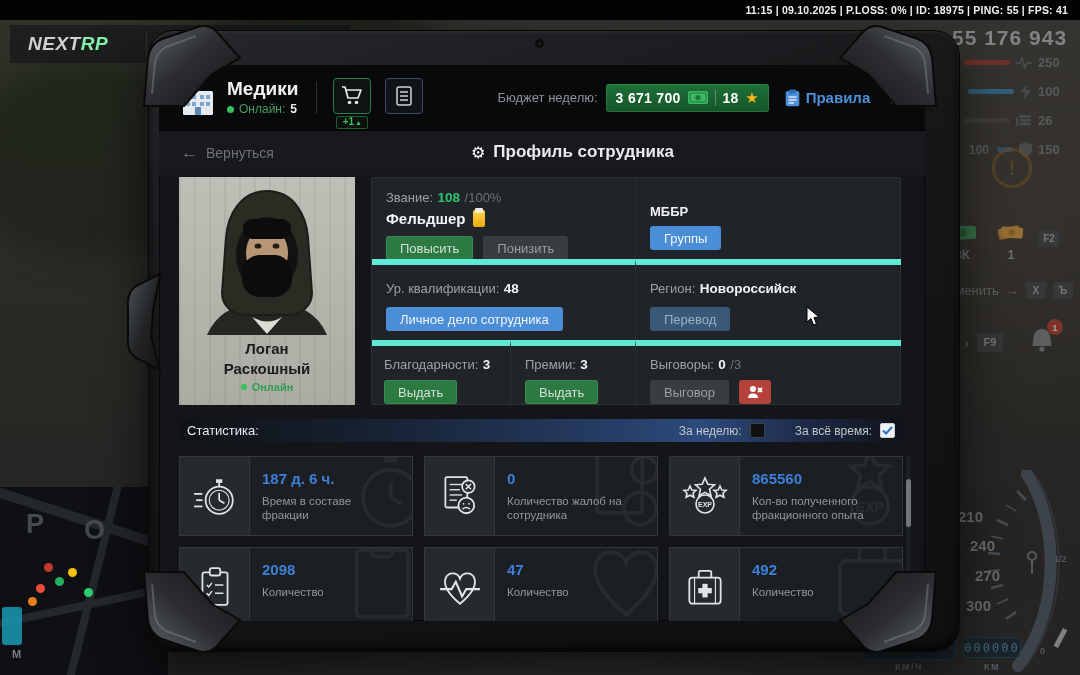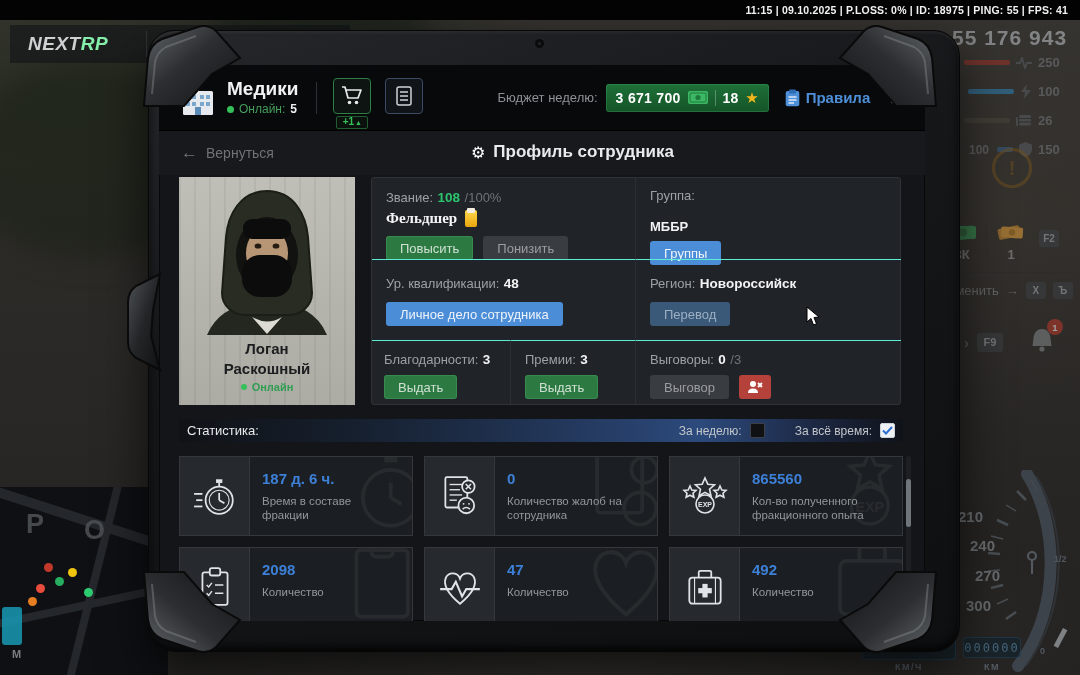--- a/index.html
+++ b/index.html
@@ -136,26 +136,26 @@
          background:repeating-linear-gradient(90deg,rgba(0,0,0,.05) 0 2px,transparent 2px 15px),
                     linear-gradient(180deg,#bfbfb8 0%,#b4b4ad 55%,#acaca5 100%);
          display:flex;flex-direction:column;align-items:center;overflow:hidden;}
   .photo-name{margin-top:4px;color:#1b1c1d;font-size:15px;font-weight:800;line-height:1.3;text-align:center;}
   .photo-online{display:flex;align-items:center;gap:5px;margin-top:3px;color:#2f9e52;font-size:11px;font-weight:700;justify-content:center;}
   .photo-online .dot{width:6px;height:6px;}
 
   .panel{position:absolute;left:212px;top:112px;width:530px;height:228px;background:#202327;
          border:1px solid #2f3338;border-radius:3px;}
   .cell{position:absolute;padding:10px 14px;}
-  .bt{border-top:1px solid #5eead4;} .bl{border-left:1px solid #2b2f33;}
+  .bt{border-top:6px solid #5eead4;} .bl{border-left:1px solid #2b2f33;}
   .lbl{color:#9da1a5;font-size:13px;}
   .val-green{color:#2bc46f;font-weight:800;font-size:13.5px;}
   .val-dim{color:#6f7377;font-size:13px;}
   .val-white{color:#f2f3f4;font-weight:800;font-size:13.5px;}
-  .rank-name{display:flex;align-items:center;gap:8px;margin-top:4px;color:#f4f5f6;font-size:15px;font-weight:800;font-family:Liberation Serif, serif;}
+  .rank-name{display:flex;align-items:center;gap:8px;margin-top:4px;color:#f4f5f6;font-size:15px;font-weight:800;}
   .rank-badge{width:12px;height:17px;border-radius:2px;background:linear-gradient(180deg,#ffd84d,#eba60d);
               position:relative;}
   .rank-badge:before{content:"";position:absolute;left:2px;top:-2px;width:8px;height:5px;background:#f2ede0;border-radius:1px;}
   .btn{display:inline-flex;align-items:center;justify-content:center;height:24px;border-radius:3px;
        font-size:13px;padding:0 14px;cursor:pointer;border:none;font-family:inherit;}
   .btn-row{display:flex;gap:10px;margin-top:9px;}
   .btn-green{background:#2c7a42;color:#cfe0d2;box-shadow:inset 0 0 0 1px rgba(90,190,120,.25);}
   .btn-dark{background:#393c40;color:#9a9da1;}
   .btn-blue{background:#4c8dd8;color:#eef4fb;}
   .btn-muted{background:#3a5878;color:#9cb0c4;}
@@ -461,21 +461,20 @@
             <span>Фельдшер</span>
             <span class="rank-badge"></span>
           </div>
           <div class="btn-row">
             <button class="btn btn-green">Повысить</button>
             <button class="btn btn-dark">Понизить</button>
           </div>
         </div>
 
         <div class="cell bl" style="left:263px;top:0;width:266px;height:81px;">
-          <div class="lbl">Группа:</div>
           <div class="val-white" style="margin-top:16px;font-size:13px;">МББР</div>
           <div class="btn-row" style="margin-top:7px;">
             <button class="btn btn-blue">Группы</button>
           </div>
         </div>
 
         <div class="cell bt" style="left:0;top:81px;width:263px;height:81px;">
           <div style="margin-top:4px;">
             <span class="lbl">Ур. квалификации:</span>
             <span class="val-white">48</span>

